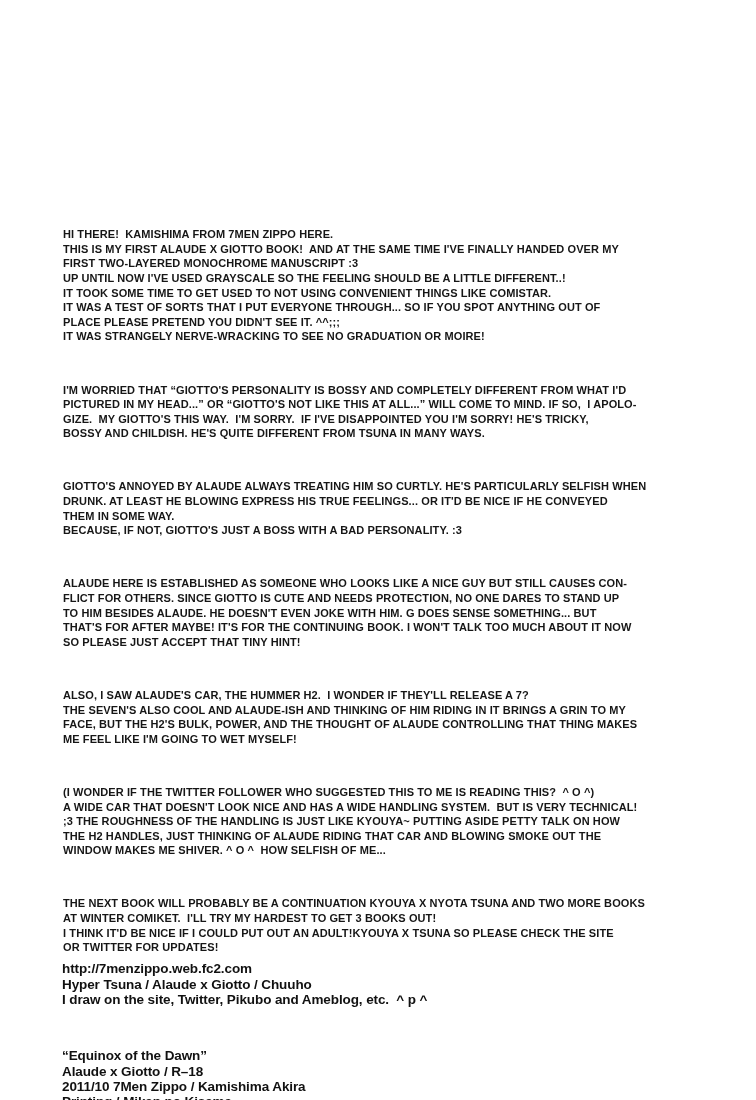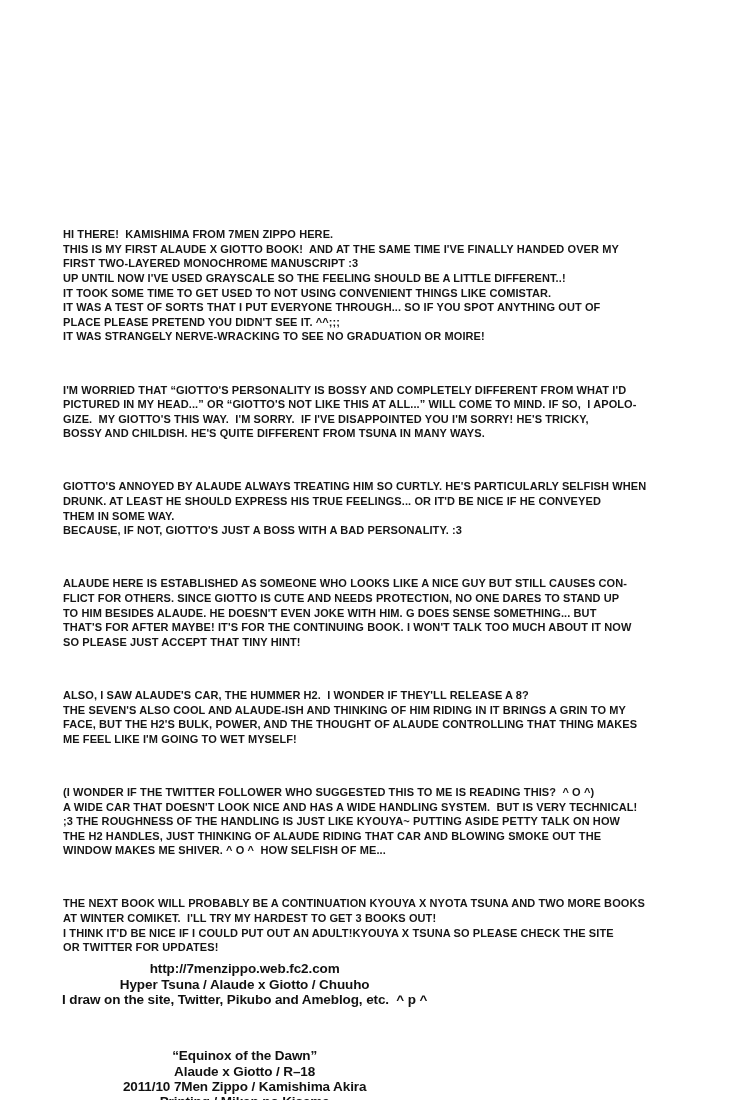--- a/index.html
+++ b/index.html
@@ -43,21 +43,20 @@
     color: #111111;
     font-family: "Liberation Sans", sans-serif;
     font-weight: bold;
     font-size: 13.5px;
     line-height: 15.2px;
     letter-spacing: -0.1px;
     white-space: pre;
   }
   .credits-block {
     margin: 0;
-    text-align: center;
   }
   .credits-block + .credits-block {
     margin-top: 11px;
   }
 </style>
 </head>
 <body>
 
 <div class="page">
 
@@ -68,29 +67,29 @@
 UP UNTIL NOW I'VE USED GRAYSCALE SO THE FEELING SHOULD BE A LITTLE DIFFERENT..!
 IT TOOK SOME TIME TO GET USED TO NOT USING CONVENIENT THINGS LIKE COMISTAR.
 IT WAS A TEST OF SORTS THAT I PUT EVERYONE THROUGH... SO IF YOU SPOT ANYTHING OUT OF
 PLACE PLEASE PRETEND YOU DIDN'T SEE IT. ^^;;;
 IT WAS STRANGELY NERVE-WRACKING TO SEE NO GRADUATION OR MOIRE!</div>
     <div class="para">I'M WORRIED THAT “GIOTTO'S PERSONALITY IS BOSSY AND COMPLETELY DIFFERENT FROM WHAT I'D
 PICTURED IN MY HEAD...” OR “GIOTTO'S NOT LIKE THIS AT ALL...” WILL COME TO MIND. IF SO,  I APOLO-
 GIZE.  MY GIOTTO'S THIS WAY.  I'M SORRY.  IF I'VE DISAPPOINTED YOU I'M SORRY! HE'S TRICKY,
 BOSSY AND CHILDISH. HE'S QUITE DIFFERENT FROM TSUNA IN MANY WAYS.</div>
     <div class="para">GIOTTO'S ANNOYED BY ALAUDE ALWAYS TREATING HIM SO CURTLY. HE'S PARTICULARLY SELFISH WHEN
-DRUNK. AT LEAST HE SHOULD EXPRESS HIS TRUE FEELINGS... OR IT'D BE NICE IF HE CONVEYED
+DRUNK. AT LEAST HE BLOWING EXPRESS HIS TRUE FEELINGS... OR IT'D BE NICE IF HE CONVEYED
 THEM IN SOME WAY.
 BECAUSE, IF NOT, GIOTTO'S JUST A BOSS WITH A BAD PERSONALITY. :3</div>
     <div class="para">ALAUDE HERE IS ESTABLISHED AS SOMEONE WHO LOOKS LIKE A NICE GUY BUT STILL CAUSES CON-
 FLICT FOR OTHERS. SINCE GIOTTO IS CUTE AND NEEDS PROTECTION, NO ONE DARES TO STAND UP
 TO HIM BESIDES ALAUDE. HE DOESN'T EVEN JOKE WITH HIM. G DOES SENSE SOMETHING... BUT
 THAT'S FOR AFTER MAYBE! IT'S FOR THE CONTINUING BOOK. I WON'T TALK TOO MUCH ABOUT IT NOW
 SO PLEASE JUST ACCEPT THAT TINY HINT!</div>
-    <div class="para">ALSO, I SAW ALAUDE'S CAR, THE HUMMER H2.  I WONDER IF THEY'LL RELEASE A 8?
+    <div class="para">ALSO, I SAW ALAUDE'S CAR, THE HUMMER H2.  I WONDER IF THEY'LL RELEASE A 7?
 THE SEVEN'S ALSO COOL AND ALAUDE-ISH AND THINKING OF HIM RIDING IN IT BRINGS A GRIN TO MY
 FACE, BUT THE H2'S BULK, POWER, AND THE THOUGHT OF ALAUDE CONTROLLING THAT THING MAKES
 ME FEEL LIKE I'M GOING TO WET MYSELF!</div>
     <div class="para">(I WONDER IF THE TWITTER FOLLOWER WHO SUGGESTED THIS TO ME IS READING THIS?  ^ O ^)
 A WIDE CAR THAT DOESN'T LOOK NICE AND HAS A WIDE HANDLING SYSTEM.  BUT IS VERY TECHNICAL!
 ;3 THE ROUGHNESS OF THE HANDLING IS JUST LIKE KYOUYA~ PUTTING ASIDE PETTY TALK ON HOW
 THE H2 HANDLES, JUST THINKING OF ALAUDE RIDING THAT CAR AND BLOWING SMOKE OUT THE
 WINDOW MAKES ME SHIVER. ^ O ^  HOW SELFISH OF ME...</div>
     <div class="para">THE NEXT BOOK WILL PROBABLY BE A CONTINUATION KYOUYA X NYOTA TSUNA AND TWO MORE BOOKS
 AT WINTER COMIKET.  I'LL TRY MY HARDEST TO GET 3 BOOKS OUT!

